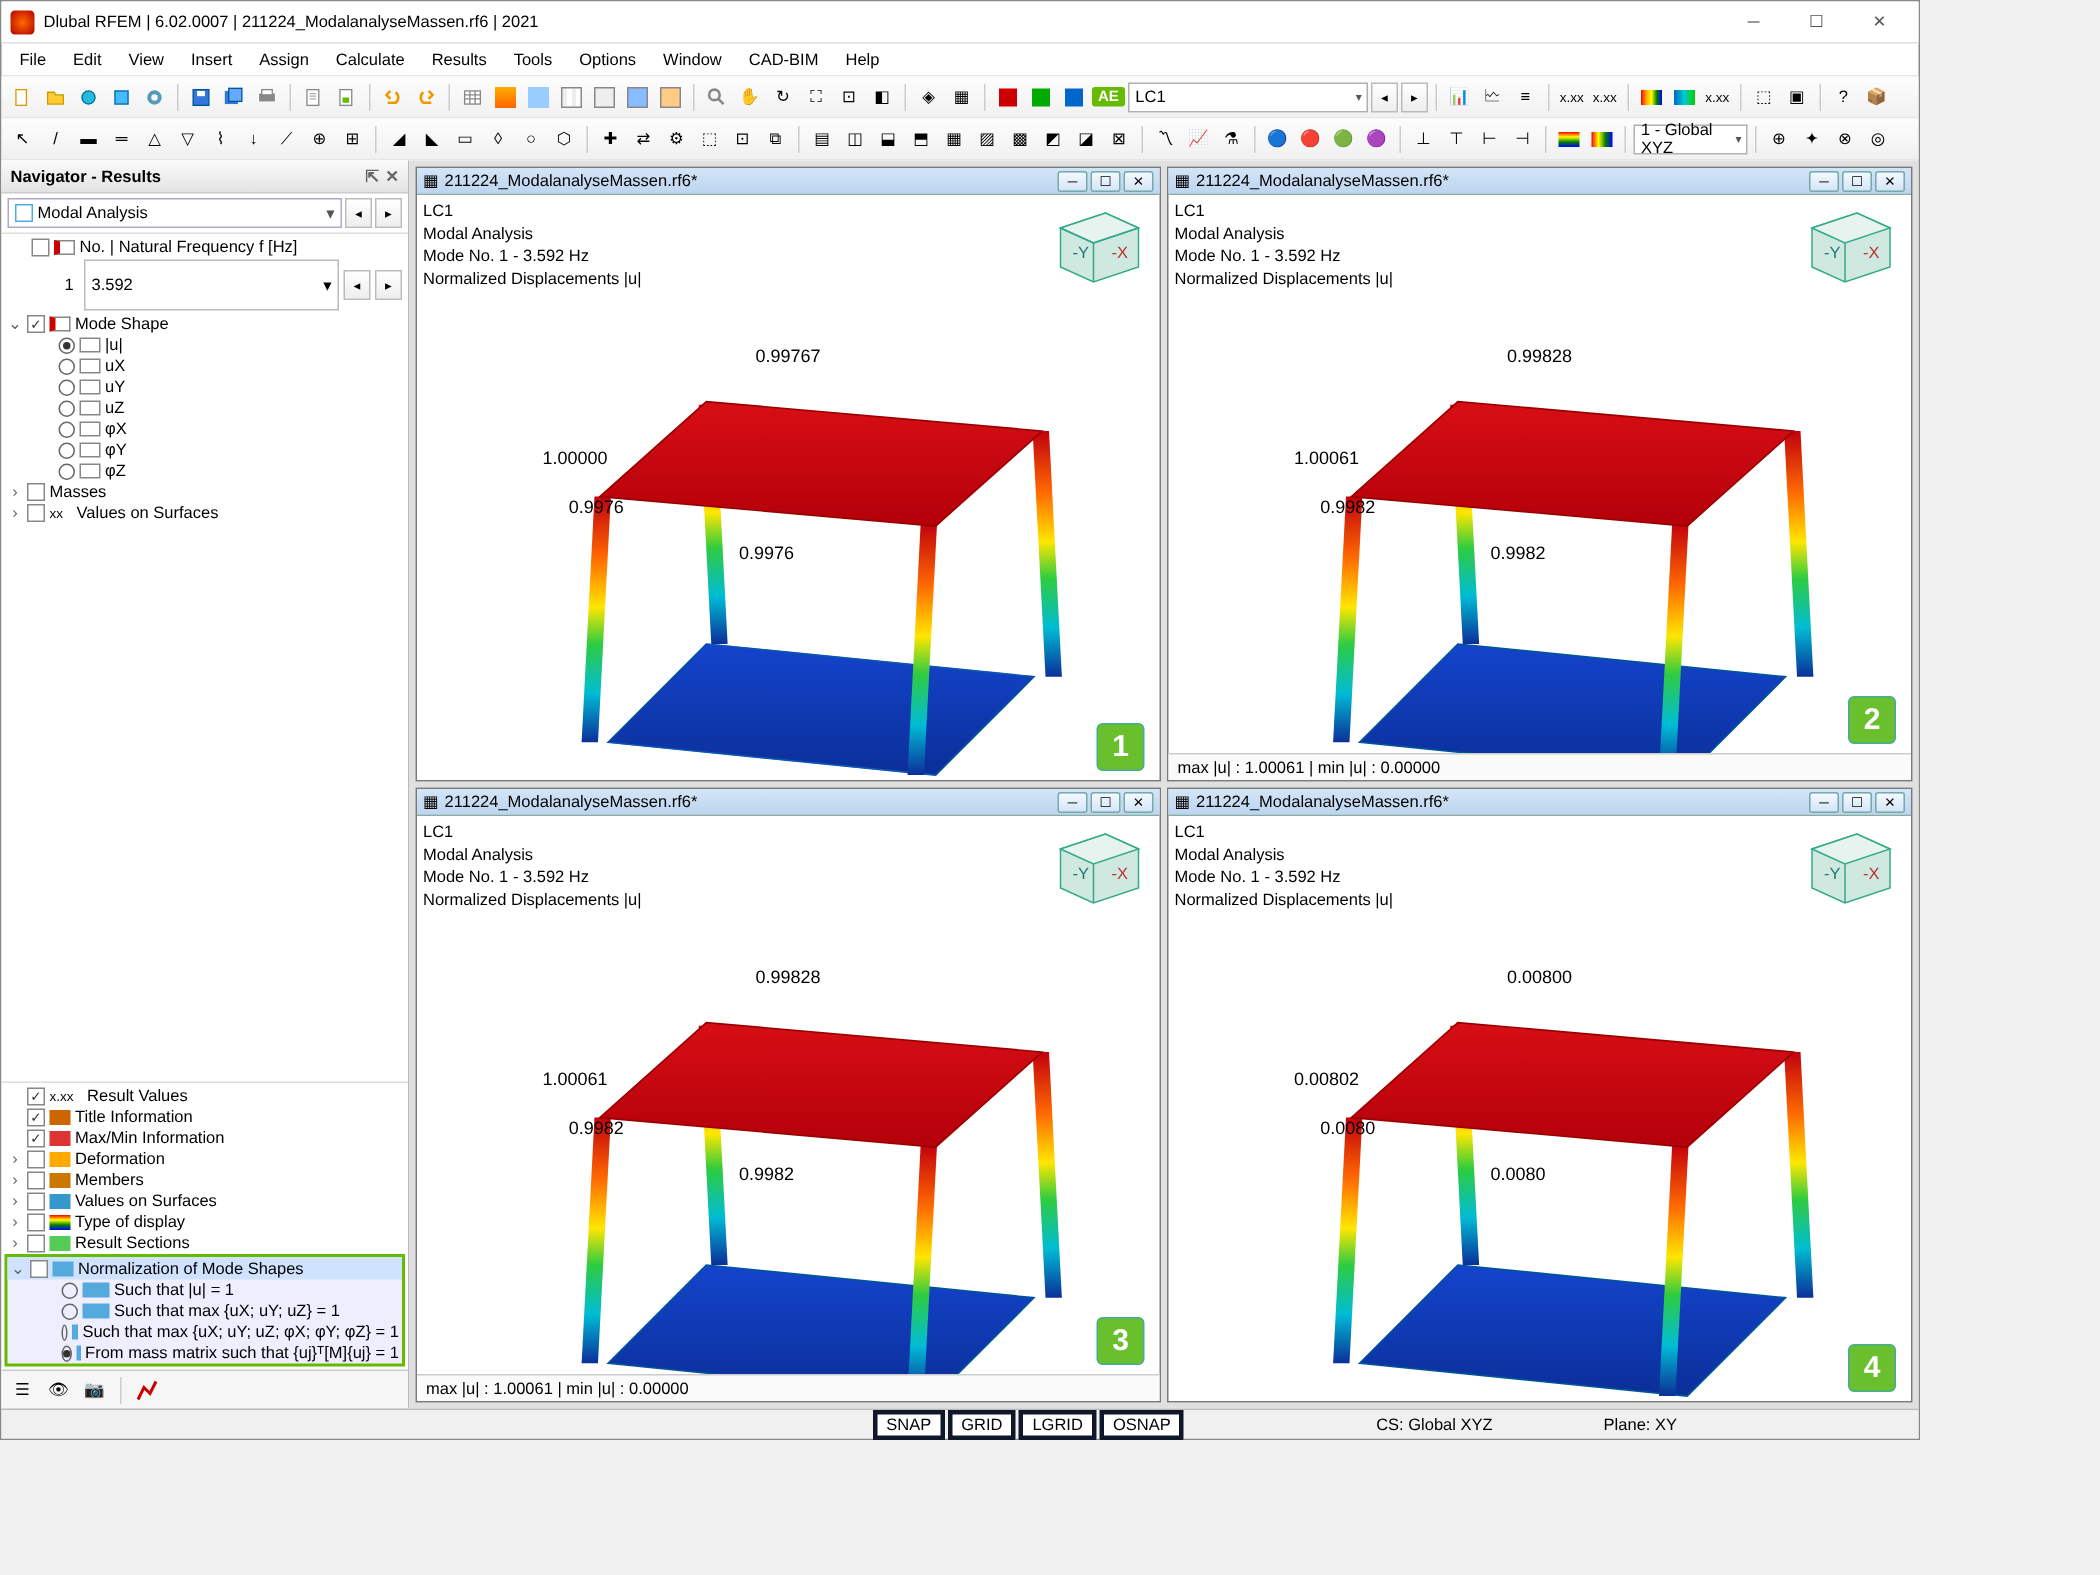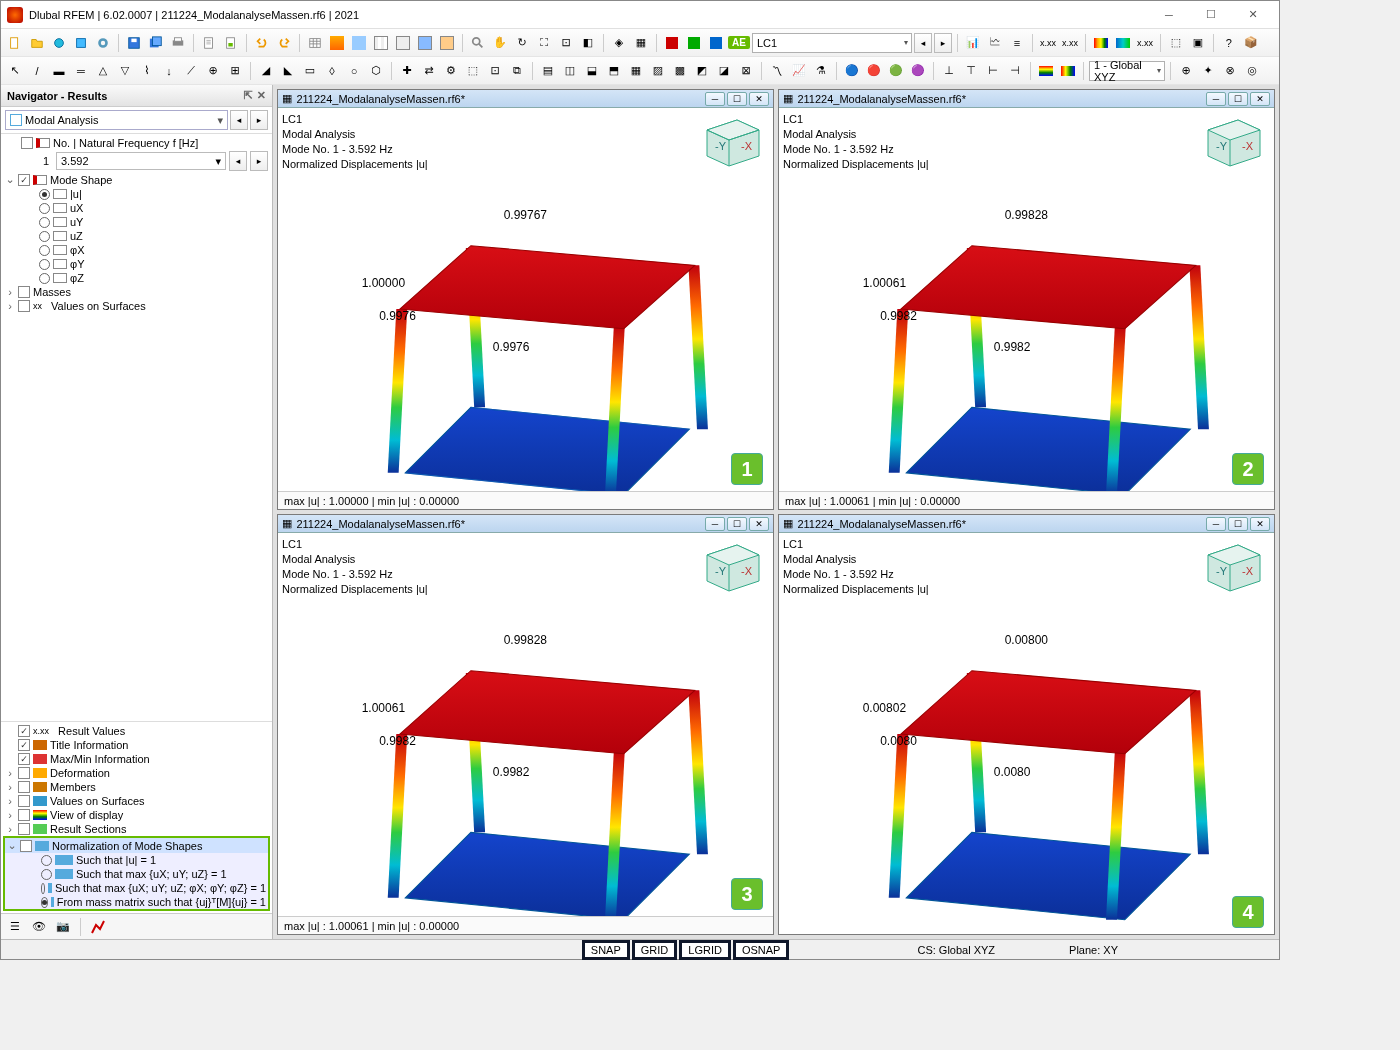--- a/index.html
+++ b/index.html
@@ -100,20 +100,34 @@
   <div class="titlebar">
     <div class="icon"></div>
     <span>Dlubal RFEM | 6.02.0007 | 211224_ModalanalyseMassen.rf6 | 2021</span>
     <div class="winbtns">
       <div class="winbtn">─</div>
       <div class="winbtn">☐</div>
       <div class="winbtn">✕</div>
     </div>
   </div>
 
+  <div class="menubar">
+    <span>File</span>
+    <span>Edit</span>
+    <span>View</span>
+    <span>Insert</span>
+    <span>Assign</span>
+    <span>Calculate</span>
+    <span>Results</span>
+    <span>Tools</span>
+    <span>Options</span>
+    <span>Window</span>
+    <span>CAD-BIM</span>
+    <span>Help</span>
+  </div>
 
   <div class="toolrow">
     <div class="tbtn">
         <svg viewBox="0 0 16 16">
           <rect x="3" y="2" width="8" height="12" fill="#fff" stroke="#d90"></rect>
         </svg>
       </div>
     <div class="tbtn">
         <svg viewBox="0 0 16 16">
           <path d="M2 4h5l1 2h6v7H2z" fill="#fc3" stroke="#c90"></path>
@@ -346,21 +360,21 @@
       </div>
 
       <div class="tree">
         <div class="trow ind">
             <span class="cb"></span>
             <span class="tico"></span>
             <span>No. | Natural Frequency f [Hz]</span>
           </div>
         <div class="trow ind2">
           <span style="width:14px;text-align:center">1</span>
-          <div style="flex:1;border:1px solid #bbb;height:18px;display:flex;align-items:center;padding:0 4px;position:relative">
+          <div style="flex:1;border:1px solid #bbb;height:34px;display:flex;align-items:center;padding:0 4px;position:relative">
               <span>3.592</span>
               <span style="position:absolute;right:4px">▾</span>
             </div>
           <div class="sqbtn">◂</div>
           <div class="sqbtn">▸</div>
         </div>
         <div class="trow">
             <span class="exp">⌄</span>
             <span class="cb on"></span>
             <span class="tico"></span>
@@ -438,21 +452,21 @@
         <div class="trow">
             <span class="exp">›</span>
             <span class="cb"></span>
             <span class="mini" style="background:#39c"></span>
             <span>Values on Surfaces</span>
           </div>
         <div class="trow">
             <span class="exp">›</span>
             <span class="cb"></span>
             <span class="mini" style="background:linear-gradient(red,yellow,green,blue)"></span>
-            <span>View of display</span>
+            <span>Type of display</span>
           </div>
         <div class="trow">
             <span class="exp">›</span>
             <span class="cb"></span>
             <span class="mini" style="background:#5c5"></span>
             <span>Result Sections</span>
           </div>
 
         <div class="hl">
           <div class="trow selrow">
@@ -537,21 +551,20 @@
 
             <polygon points="75,120 280,138 345,80 140,62" fill="url(#slab)" stroke="#900"></polygon>
 
             <text x="170" y="38" font-size="10">0.99767</text>
             <text x="40" y="100" font-size="10">1.00000</text>
             <text x="56" y="130" font-size="10">0.9976</text>
             <text x="160" y="158" font-size="10">0.9976</text>
           </svg>
           <div class="vbadge">1</div>
         </div>
-        <div class="vstat">max |u| : 1.00000 | min |u| : 0.00000</div>
       </div>
 
       <div class="view">
         <div class="vtitle">
             <span>▦</span>
             <span>211224_ModalanalyseMassen.rf6*</span>
           <div class="wbtns">
               <div class="wb">─</div>
               <div class="wb">☐</div>
               <div class="wb">✕</div>

